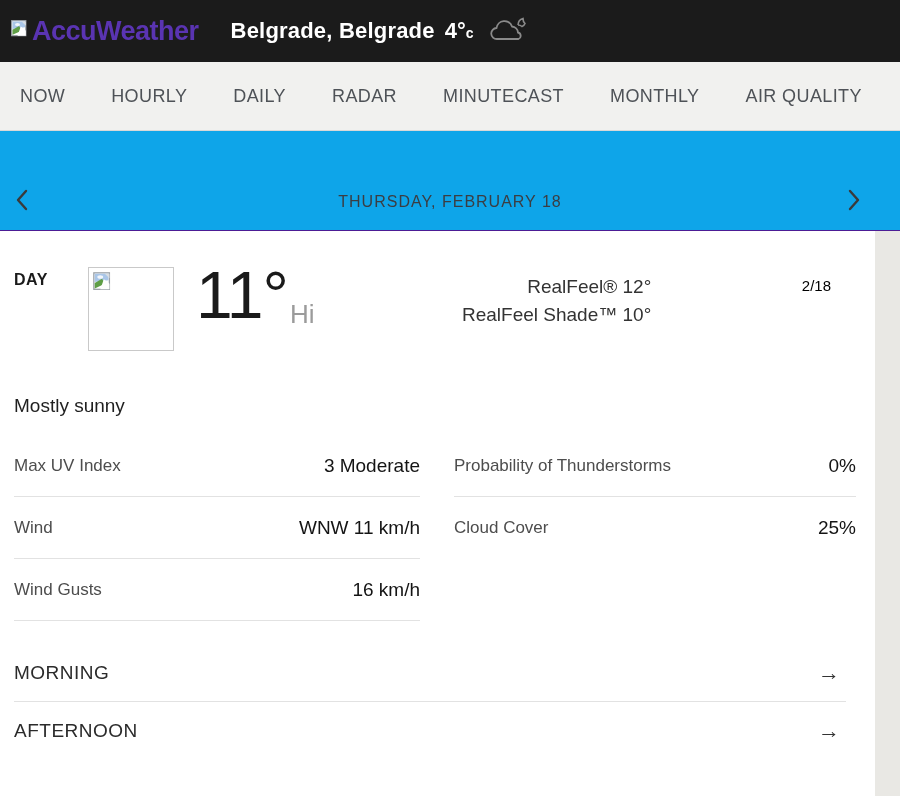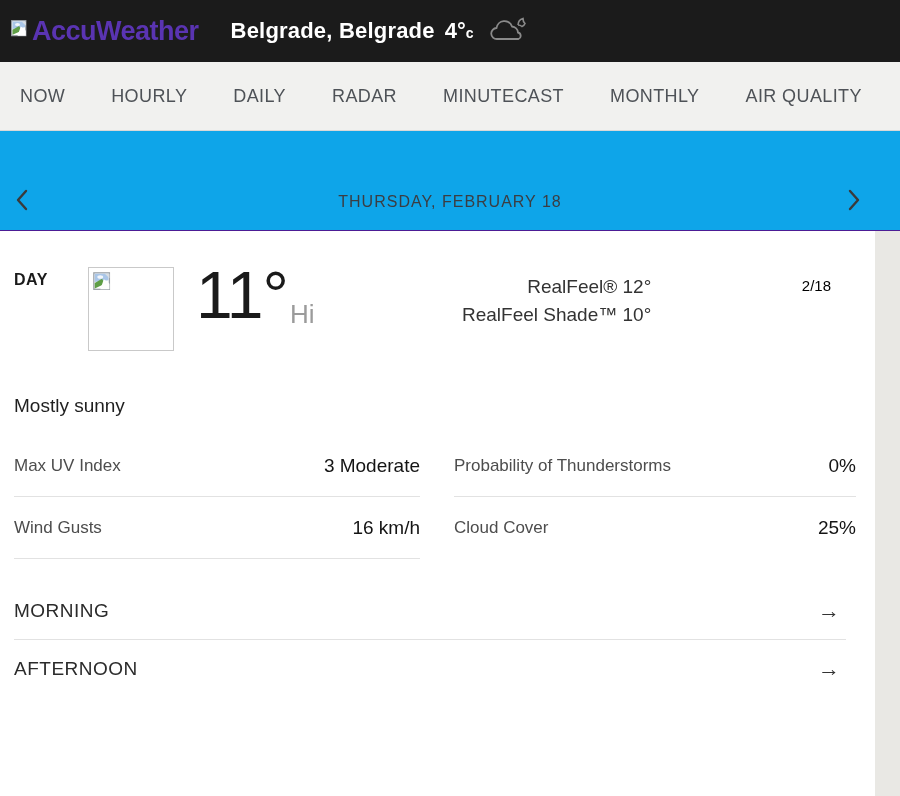--- a/index.html
+++ b/index.html
@@ -145,20 +145,24 @@
 
   <div class="condition">Mostly sunny</div>
 
   <div class="stats">
     <div class="col-left">
       <div class="stat-row">
         <span class="stat-label">Max UV Index</span>
         <span class="stat-value">3 Moderate</span>
       </div>
       <div class="stat-row">
+        <span class="stat-label">Wind</span>
+        <span class="stat-value">WNW 11 km/h</span>
+      </div>
+      <div class="stat-row">
         <span class="stat-label">Wind Gusts</span>
         <span class="stat-value">16 km/h</span>
       </div>
     </div>
     <div class="col-right">
       <div class="stat-row">
         <span class="stat-label">Probability of Thunderstorms</span>
         <span class="stat-value">0%</span>
       </div>
       <div class="stat-row last">

